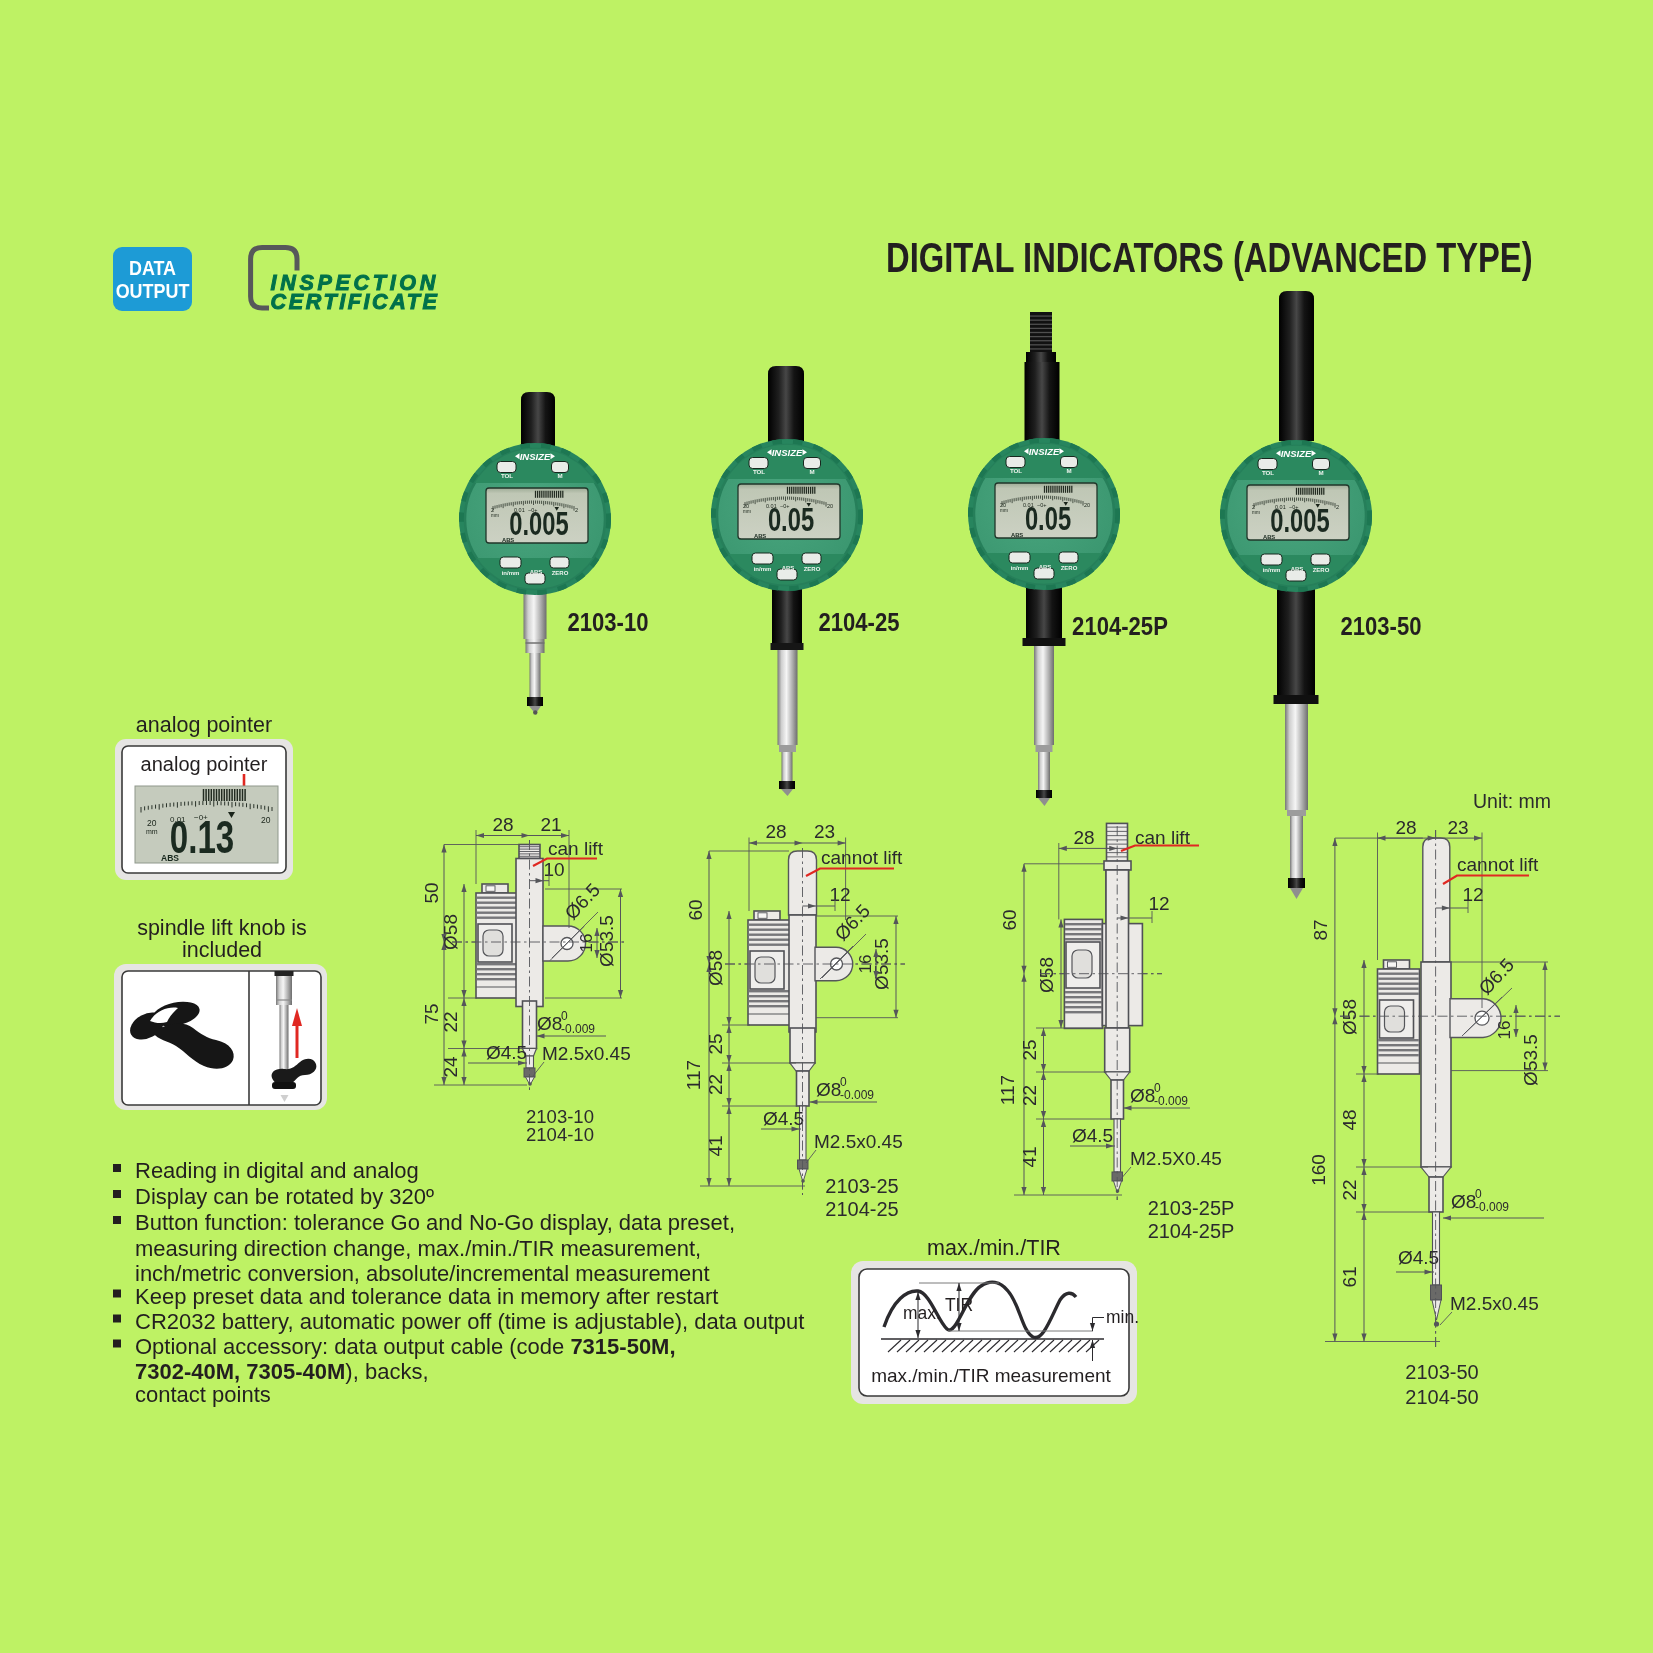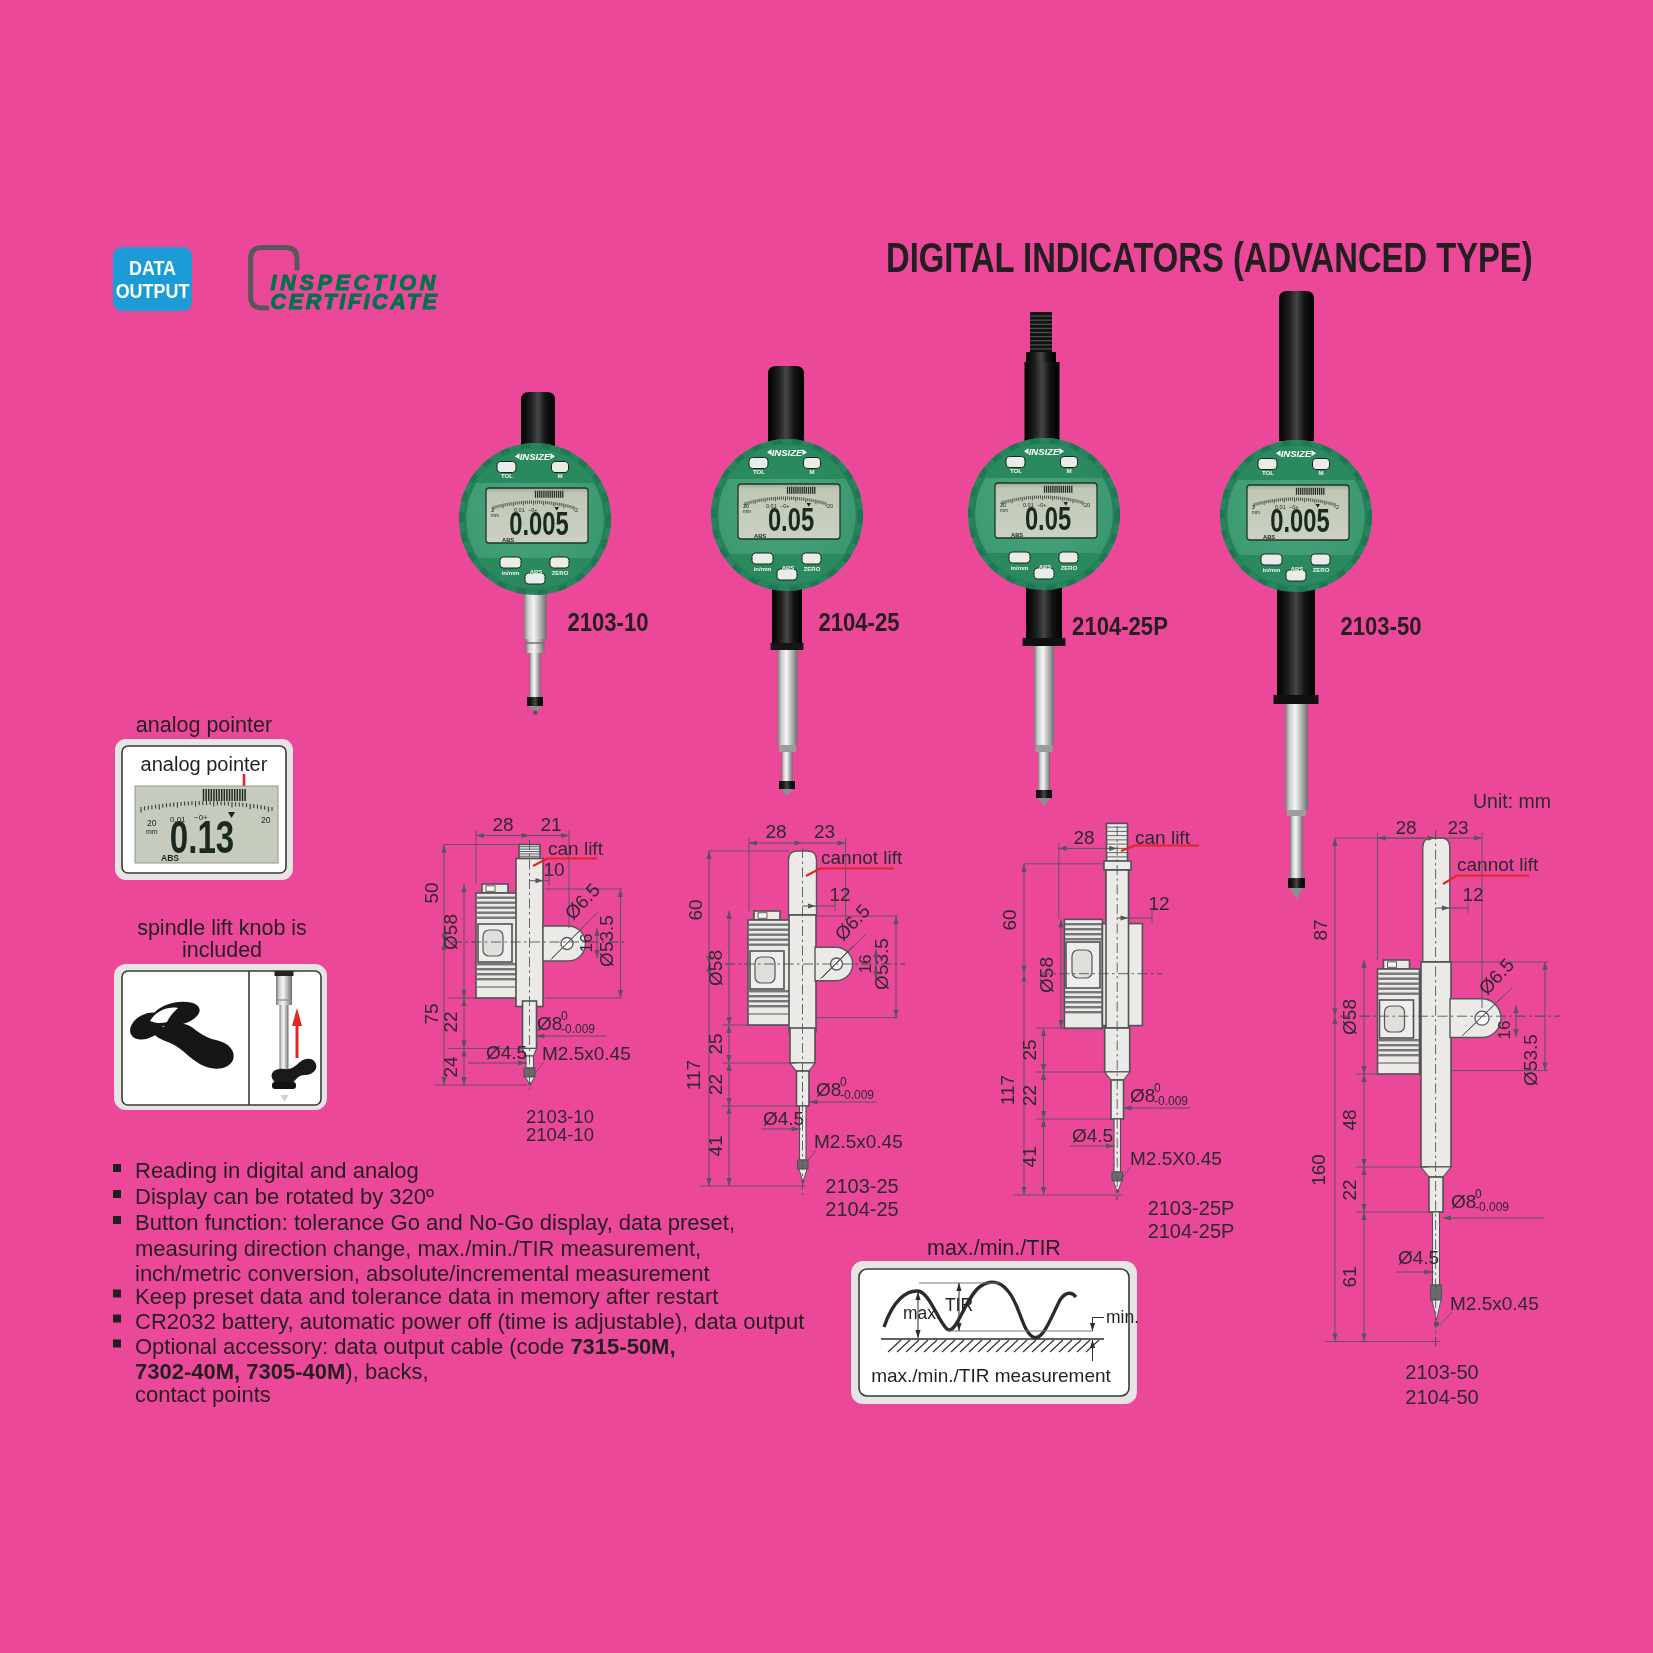--- a/index.html
+++ b/index.html
@@ -1,16 +1,16 @@
 <!DOCTYPE html>
 <html><head><meta charset="utf-8">
 <style>
 html,body{margin:0;padding:0;background:#ffffff;}
 *{font-family:"Liberation Sans",sans-serif;}
-#page{position:relative;width:1653px;height:1653px;background:#ec4899;overflow:hidden;}
+#page{position:relative;width:1653px;height:1653px;background:#bef264;overflow:hidden;}
 </style></head><body>
 <div id="page">
 <svg width="1653" height="1653" viewBox="0 0 1653 1653">
 <defs>
 <linearGradient id="sv" x1="0" y1="0" x2="1" y2="0">
  <stop offset="0" stop-color="#777"></stop>
           <stop offset="0.2" stop-color="#cfcfcf"></stop>
  <stop offset="0.45" stop-color="#f5f5f5"></stop>
           <stop offset="0.75" stop-color="#adadad"></stop>
  <stop offset="1" stop-color="#6d6d6d"></stop>

